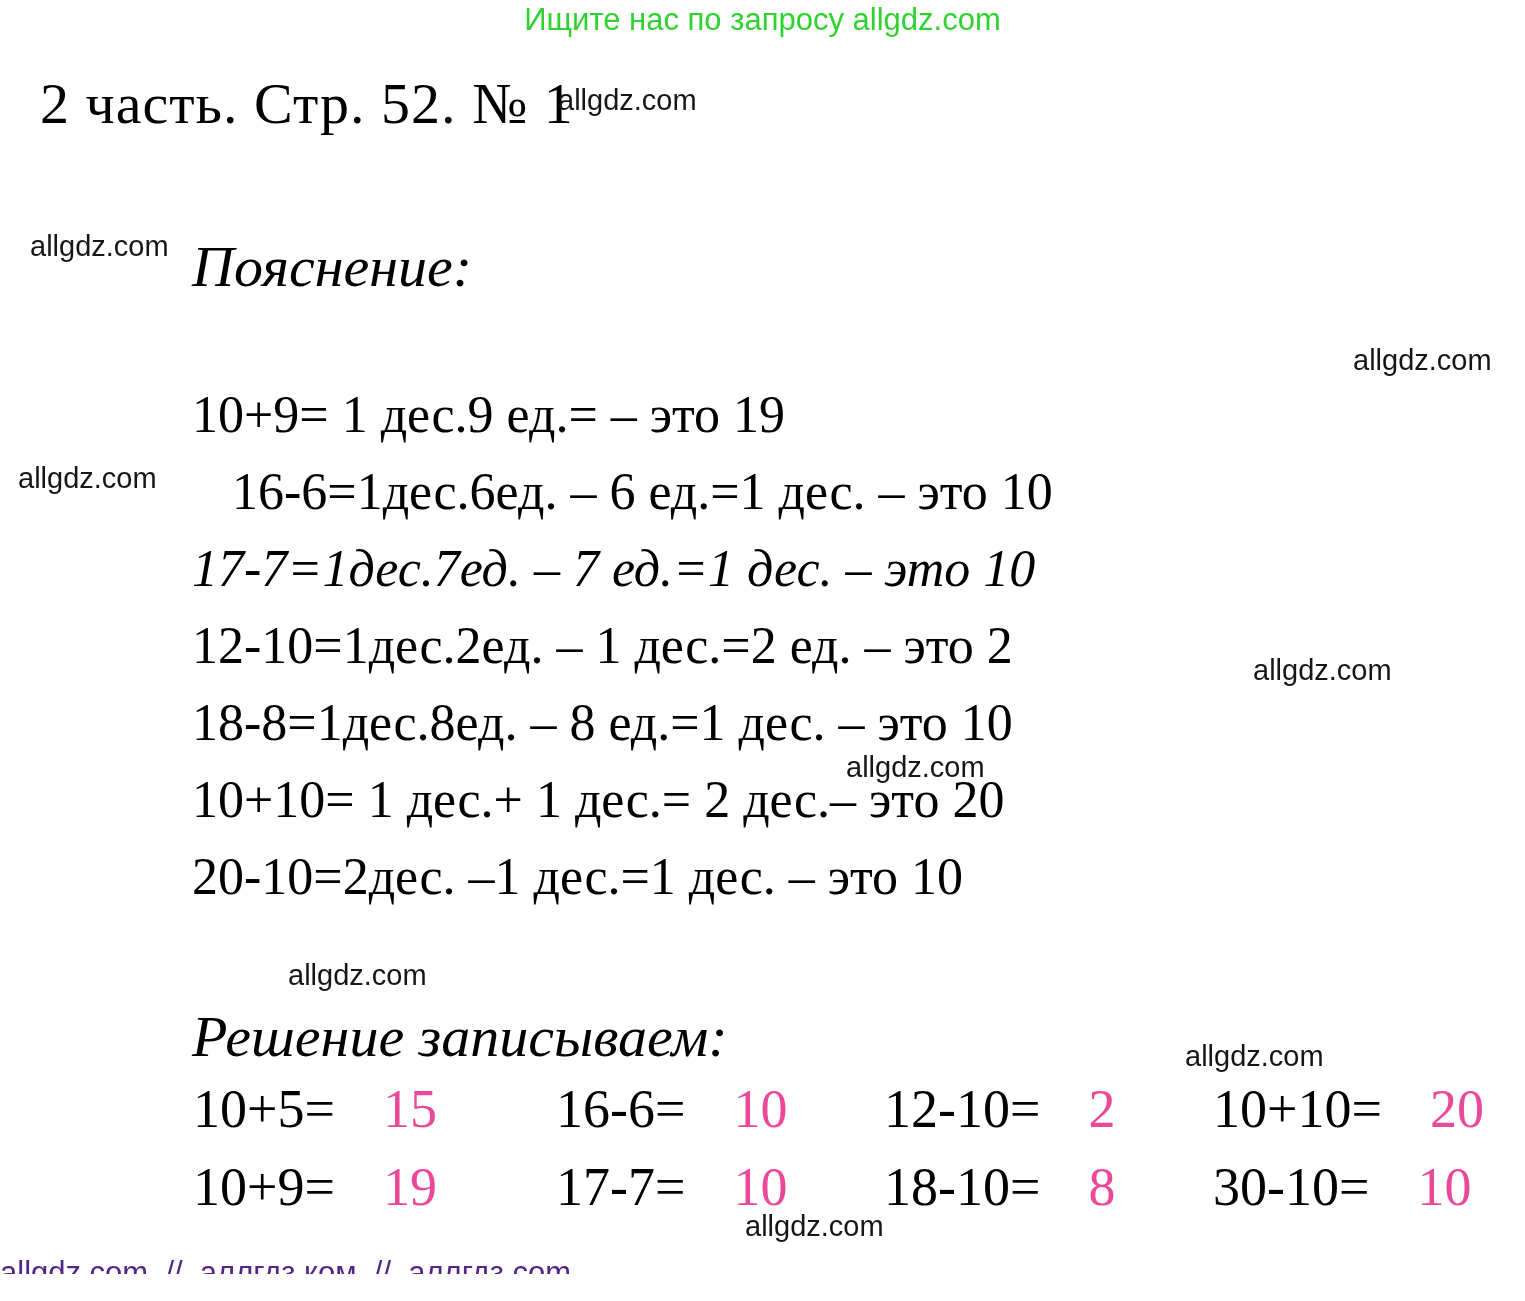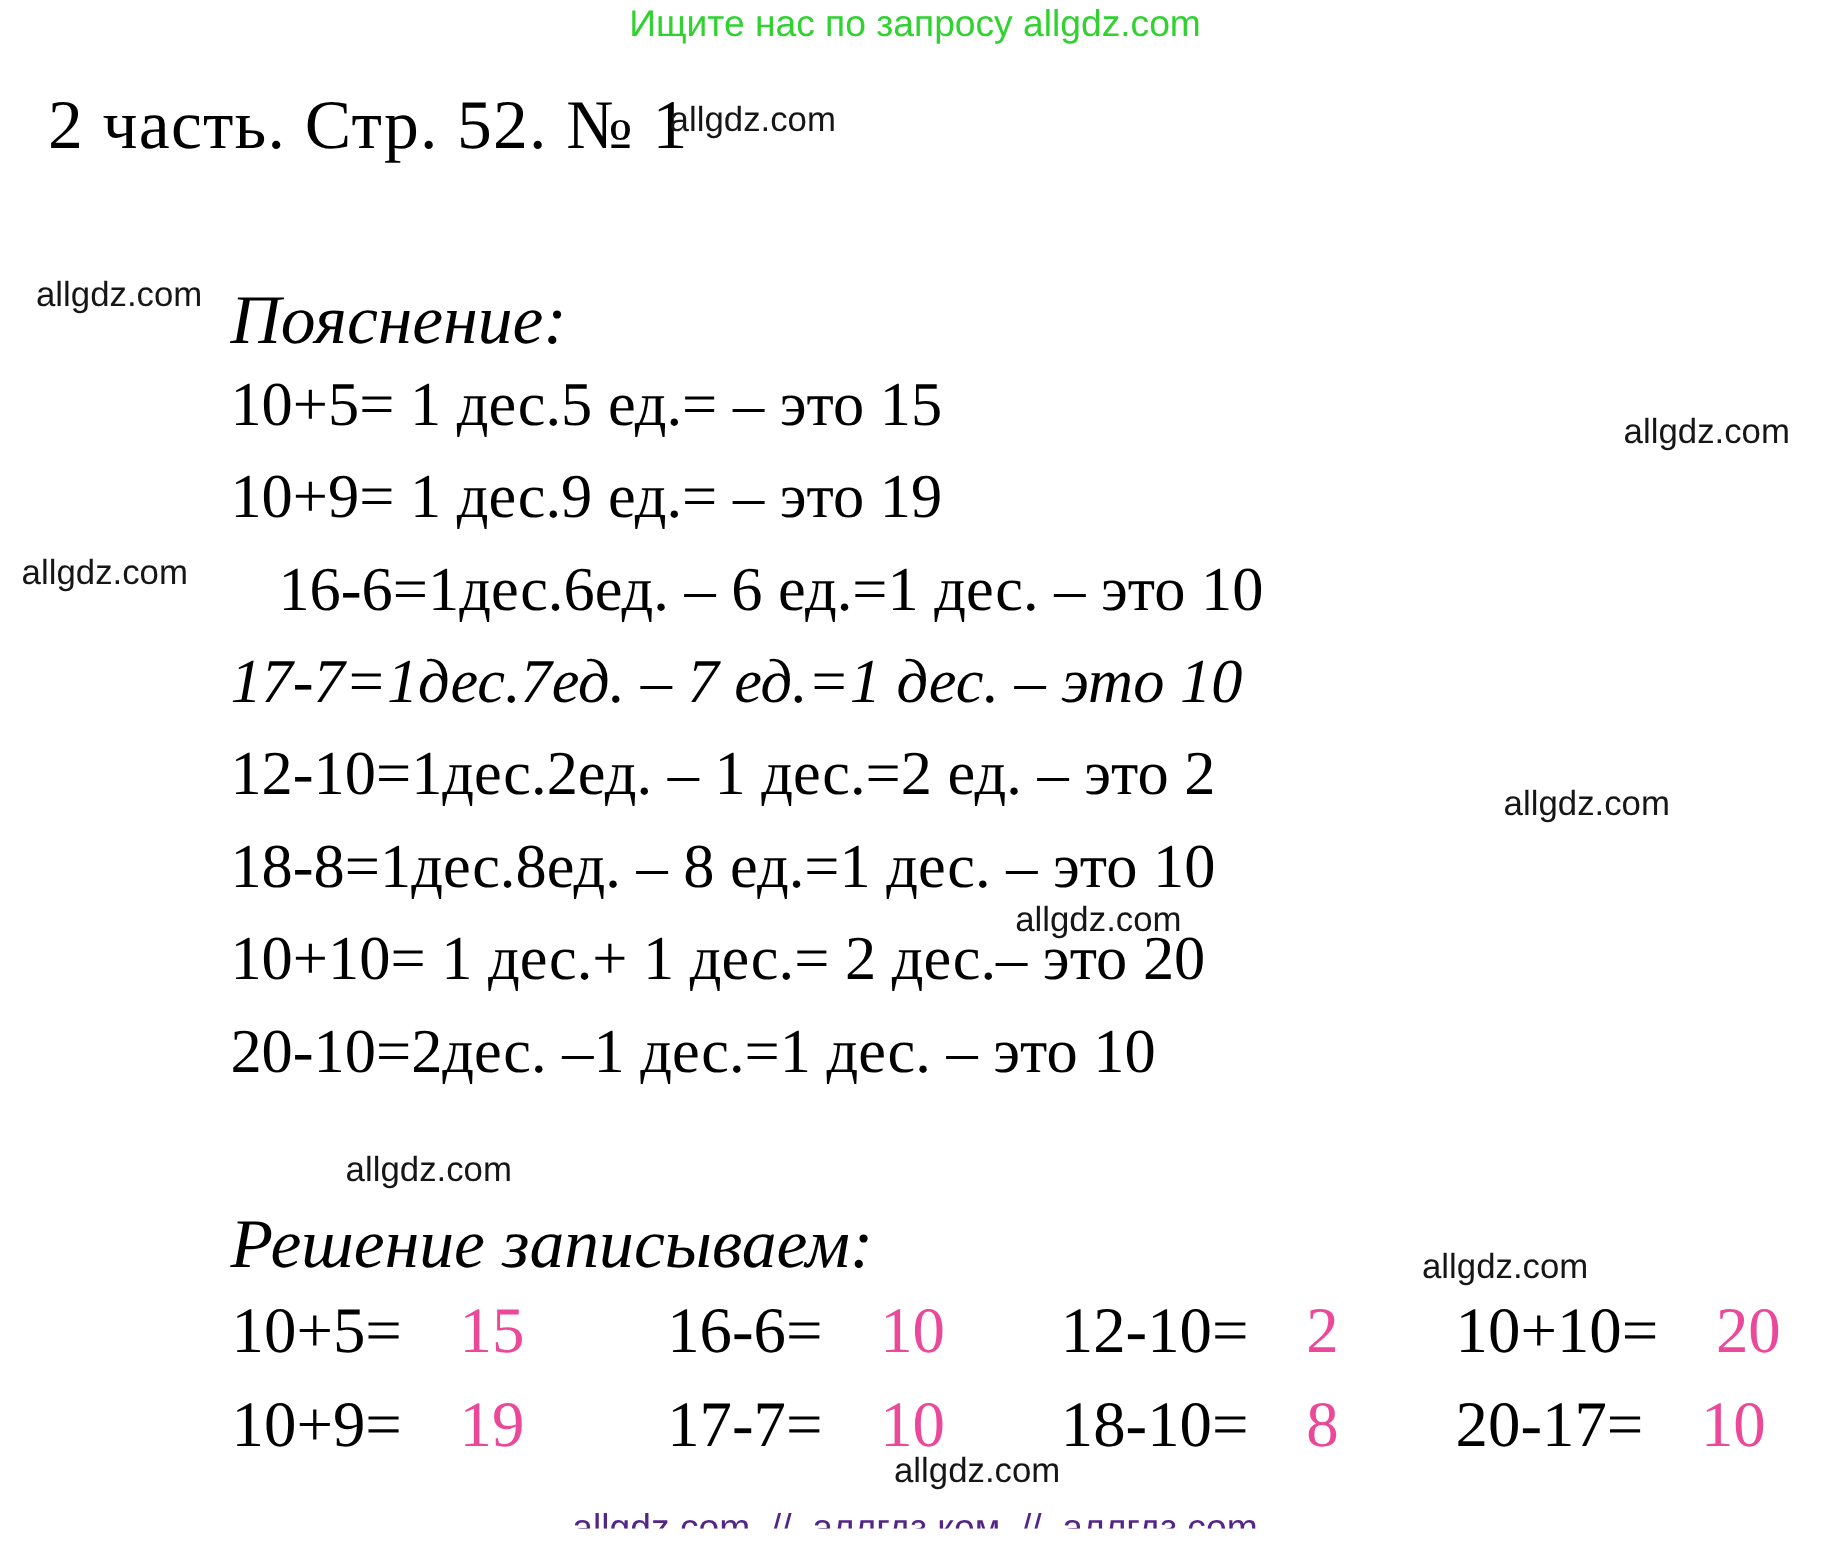--- a/index.html
+++ b/index.html
@@ -8,21 +8,21 @@
   .banner{position:absolute;top:2px;left:0;width:100%;text-align:center;
           font-family:"Liberation Sans","DejaVu Sans",sans-serif;
           font-size:31px;color:#30d230;white-space:pre;}
   .wm{position:absolute;font-family:"Liberation Sans","DejaVu Sans",sans-serif;
       font-size:29px;color:#161616;white-space:pre;}
   .title{position:absolute;left:40px;top:70px;font-size:58px;letter-spacing:1px;white-space:pre;}
   .heading{position:absolute;left:192px;font-style:italic;font-size:58px;white-space:pre;}
   .mathline{position:absolute;left:192px;font-size:52px;white-space:pre;}
   .cell{position:absolute;font-size:54px;white-space:pre;}
   .ans{color:#ec4899;margin-left:48px;}
-  .footer{position:absolute;top:1255px;left:0;width:100%;text-align:center;
+  .footer{position:absolute;top:1255px;left:0;width:100%;
           font-family:"Liberation Sans","DejaVu Sans",sans-serif;
           font-size:31px;color:#542588;white-space:pre;}
 </style>
 </head>
 <body>
 
 <div class="page">
 
   <div class="banner">Ищите нас по запросу allgdz.com</div>
 
@@ -32,36 +32,35 @@
   <span class="wm" style="left:1353px;top:344px;">allgdz.com</span>
   <span class="wm" style="left:18px;top:462px;">allgdz.com</span>
   <span class="wm" style="left:1253px;top:654px;">allgdz.com</span>
   <span class="wm" style="left:846px;top:751px;">allgdz.com</span>
   <span class="wm" style="left:288px;top:959px;">allgdz.com</span>
   <span class="wm" style="left:1185px;top:1040px;">allgdz.com</span>
   <span class="wm" style="left:745px;top:1210px;">allgdz.com</span>
 
   <div class="heading" style="top:233px;">Пояснение:</div>
 
-  <div class="mathline" style="top:308px;">10+5= 1 дес.5 ед.= – это 15</div>
   <div class="mathline" style="top:385px;">10+9= 1 дес.9 ед.= – это 19</div>
   <div class="mathline" style="top:462px;margin-left:40px;">16-6=1дес.6ед. – 6 ед.=1 дес. – это 10</div>
   <div class="mathline" style="top:539px;font-style:italic;">17-7=1дес.7ед. – 7 ед.=1 дес. – это 10</div>
   <div class="mathline" style="top:616px;">12-10=1дес.2ед. – 1 дес.=2 ед. – это 2</div>
   <div class="mathline" style="top:693px;">18-8=1дес.8ед. – 8 ед.=1 дес. – это 10</div>
   <div class="mathline" style="top:770px;">10+10= 1 дес.+ 1 дес.= 2 дес.– это 20</div>
   <div class="mathline" style="top:847px;">20-10=2дес. –1 дес.=1 дес. – это 10</div>
 
   <div class="heading" style="top:1003px;">Решение записываем:</div>
 
   <div class="cell" style="left:193px;top:1078px;"><span>10+5=</span><span class="ans">15</span></div>
   <div class="cell" style="left:556px;top:1078px;"><span>16-6=</span><span class="ans">10</span></div>
   <div class="cell" style="left:884px;top:1078px;"><span>12-10=</span><span class="ans">2</span></div>
   <div class="cell" style="left:1213px;top:1078px;"><span>10+10=</span><span class="ans">20</span></div>
 
   <div class="cell" style="left:193px;top:1156px;"><span>10+9=</span><span class="ans">19</span></div>
   <div class="cell" style="left:556px;top:1156px;"><span>17-7=</span><span class="ans">10</span></div>
   <div class="cell" style="left:884px;top:1156px;"><span>18-10=</span><span class="ans">8</span></div>
-  <div class="cell" style="left:1213px;top:1156px;"><span>20-17=</span><span class="ans">10</span></div>
+  <div class="cell" style="left:1213px;top:1156px;"><span>30-10=</span><span class="ans">10</span></div>
 
   <div class="footer">allgdz com  //  аллгдз ком  //  аллгдз com</div>
 
 </div>
 
 </body></html>

